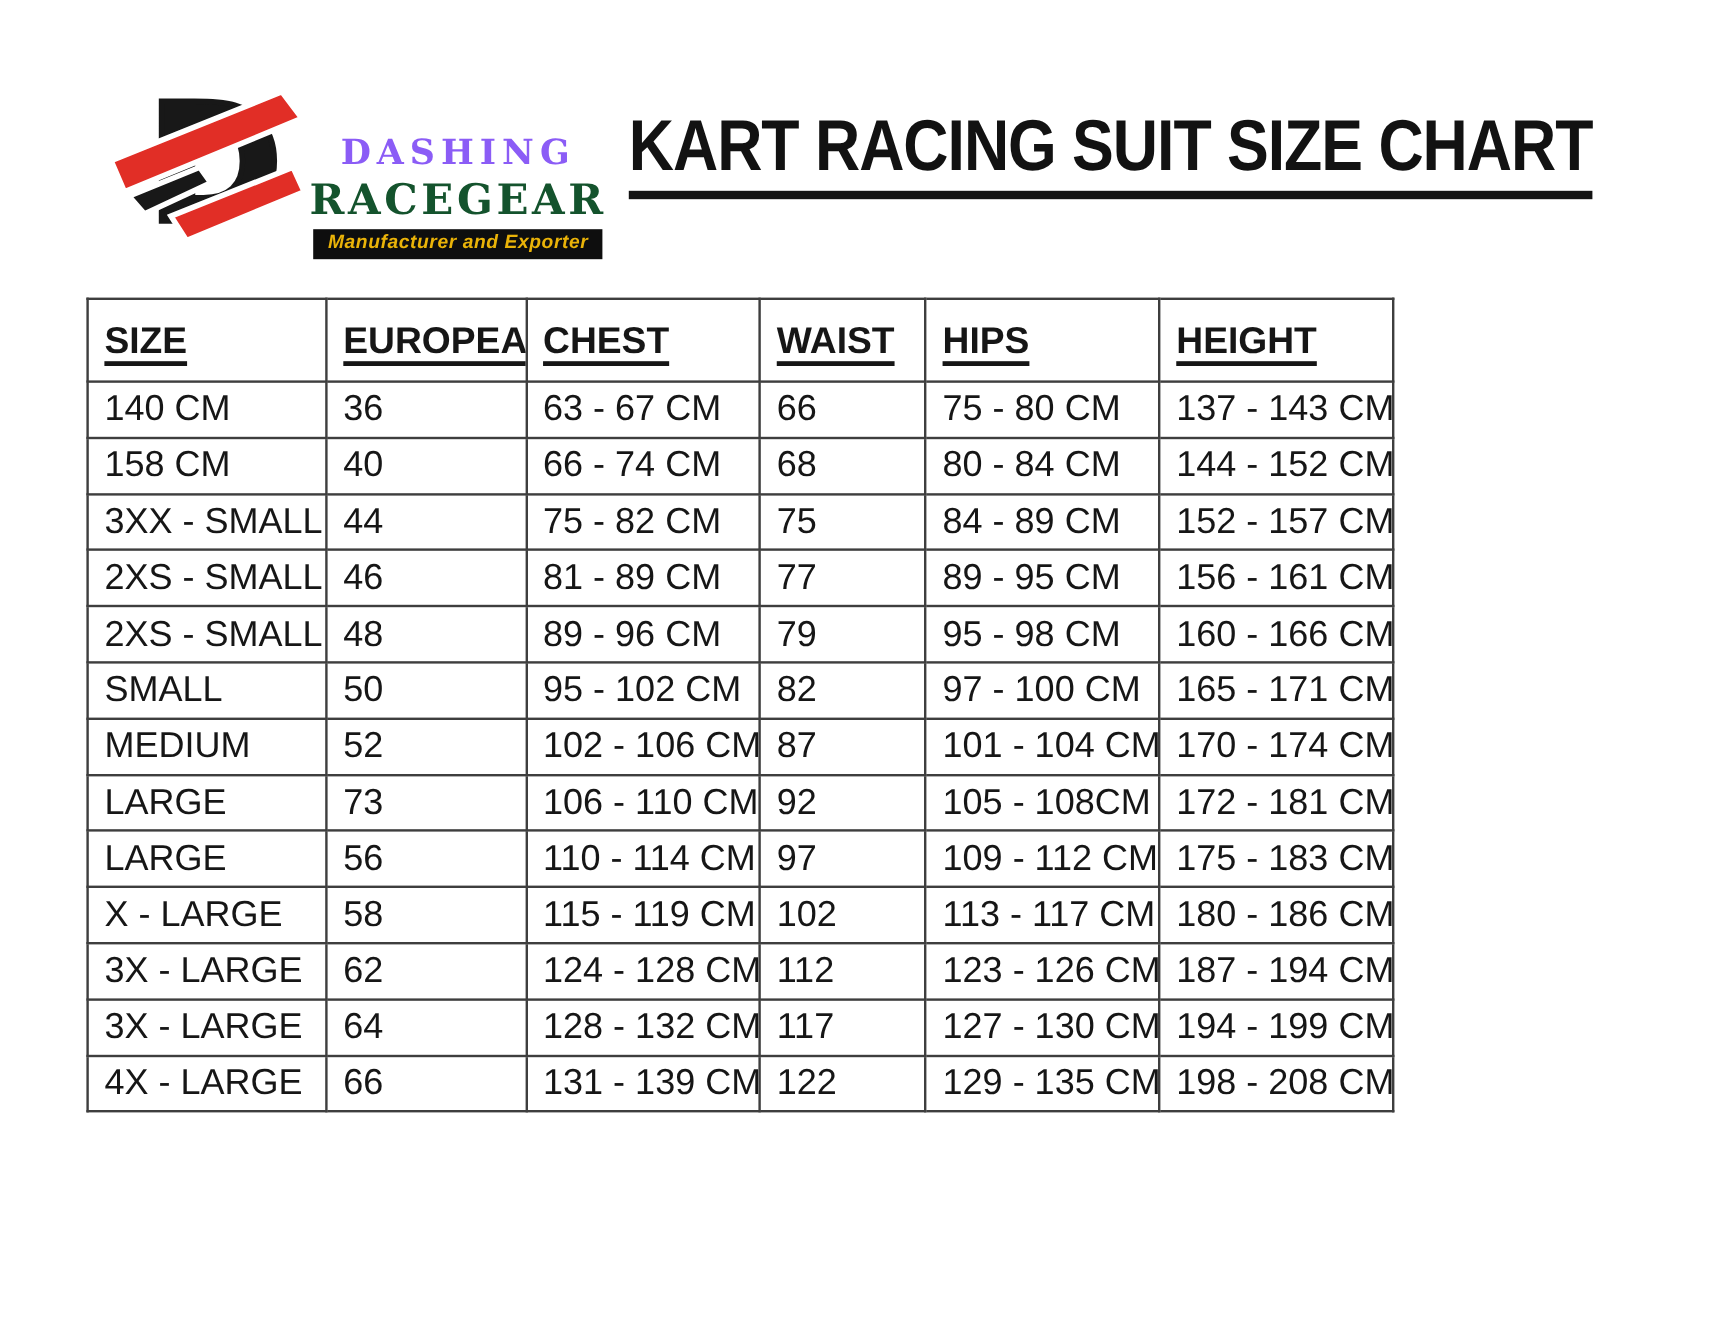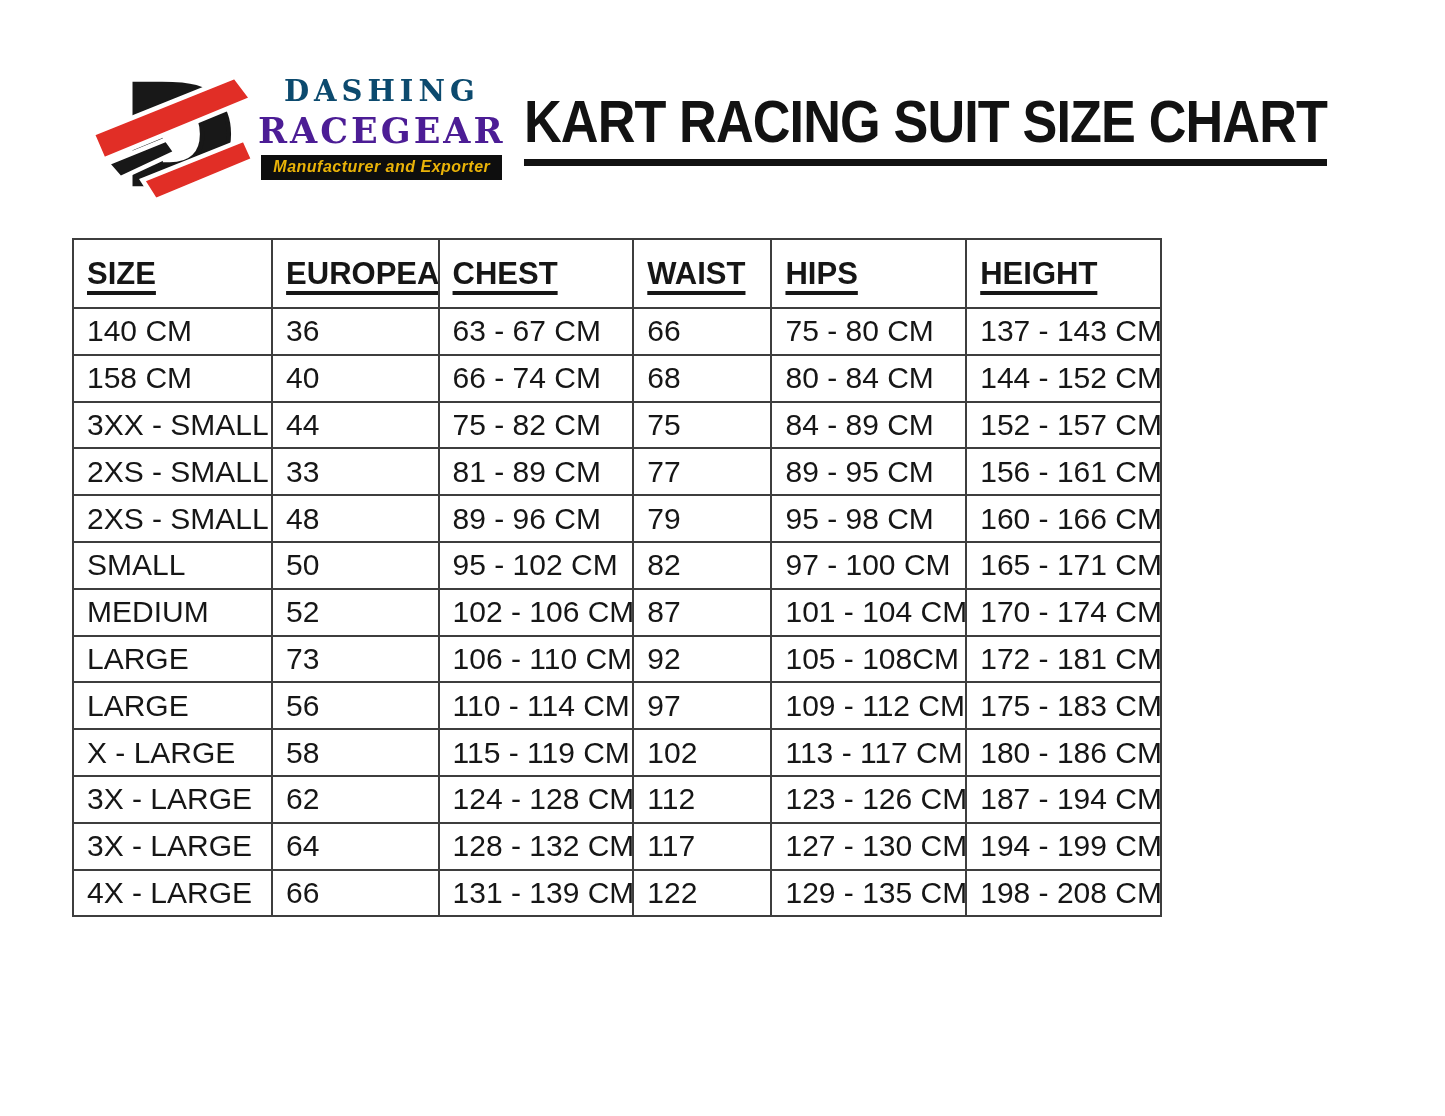--- a/index.html
+++ b/index.html
@@ -9,25 +9,25 @@
   .page { width: 1445px; height: 1116px; position: relative; overflow: hidden; }
 
   
   .header { display: flex; align-items: flex-start; padding: 58px 80px 0 92px; }
 
   .logo { display: flex; align-items: flex-start; width: 372px; flex: none; }
   .logo svg { width: 162px; height: 148px; flex: none; }
   .brand-text { margin-left: 4px; margin-top: 16px; text-align: center; }
   .brand-line1 {
     font-family: "DejaVu Serif", serif; font-weight: bold;
-    font-size: 29px; letter-spacing: 5px; color: #0c4a6e;
+    font-size: 29px; letter-spacing: 5px; color: #8b5cf6; margin-top: 36px;
   }
   .brand-line2 {
     font-family: "DejaVu Serif", serif; font-weight: bold;
-    font-size: 35px; letter-spacing: 3px; color: #4c1d95; margin-top: 2px;
+    font-size: 35px; letter-spacing: 3px; color: #14532d; margin-top: 2px;
   }
   .brand-tagline {
     display: inline-block; background: #0e0e0e; color: #eab308;
     font-style: italic; font-weight: bold; font-size: 16px;
     padding: 3px 12px 4px 12px; margin-top: 4px; letter-spacing: 0.5px;
   }
 
   .title-wrap { flex: 1; text-align: center; margin-top: 32px; }
   .page-title {
     display: inline-block; font-size: 60px; font-weight: bold;
@@ -128,21 +128,21 @@
         <tr>
           <td>3XX - SMALL</td>
           <td>44</td>
           <td>75 - 82 CM</td>
           <td>75</td>
           <td>84 - 89 CM</td>
           <td>152 - 157 CM</td>
         </tr>
         <tr>
           <td>2XS - SMALL</td>
-          <td>33</td>
+          <td>46</td>
           <td>81 - 89 CM</td>
           <td>77</td>
           <td>89 - 95 CM</td>
           <td>156 - 161 CM</td>
         </tr>
         <tr>
           <td>2XS - SMALL</td>
           <td>48</td>
           <td>89 - 96 CM</td>
           <td>79</td>

